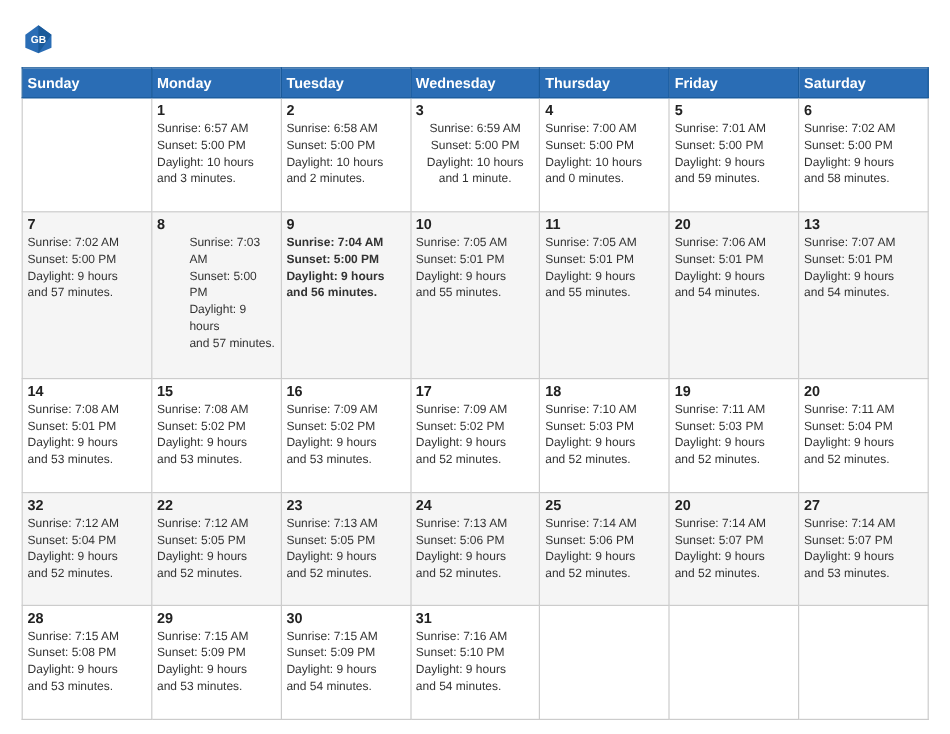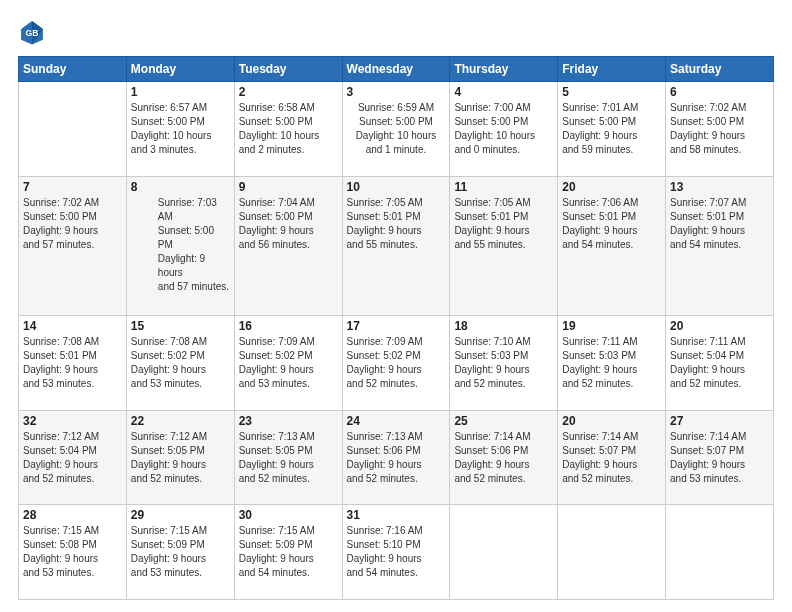--- a/index.html
+++ b/index.html
@@ -188,21 +188,21 @@
           </td>
           <td>
             <span class="day-number">8</span>
             <div class="day-info" style="white-space: pre-line; margin-left: 27px;">Sunrise: 7:03 AM
 Sunset: 5:00 PM
 Daylight: 9 hours
 and 57 minutes.</div>
           </td>
           <td>
             <span class="day-number">9</span>
-            <div class="day-info" style="white-space: pre-line;">Sunrise: 7:04 AM
+            <div class="day-info" style="white-space: pre-line; font-weight: bold;">Sunrise: 7:04 AM
 Sunset: 5:00 PM
 Daylight: 9 hours
 and 56 minutes.</div>
           </td>
           <td>
             <span class="day-number">10</span>
             <div class="day-info" style="white-space: pre-line;">Sunrise: 7:05 AM
 Sunset: 5:01 PM
 Daylight: 9 hours
 and 55 minutes.</div>

